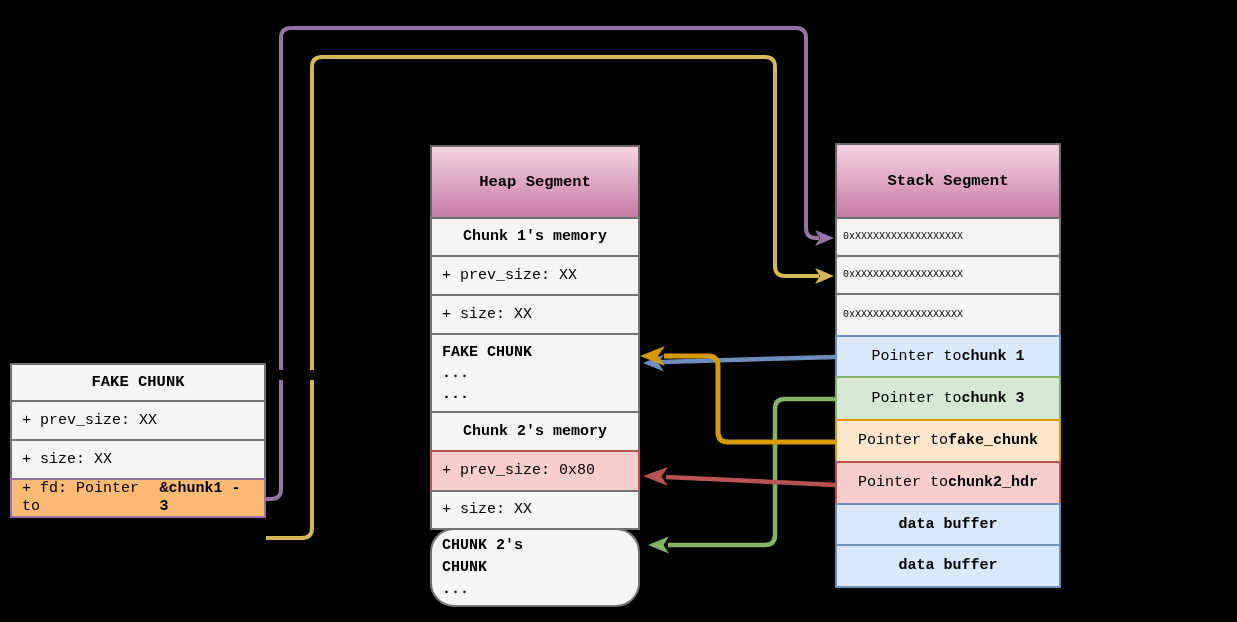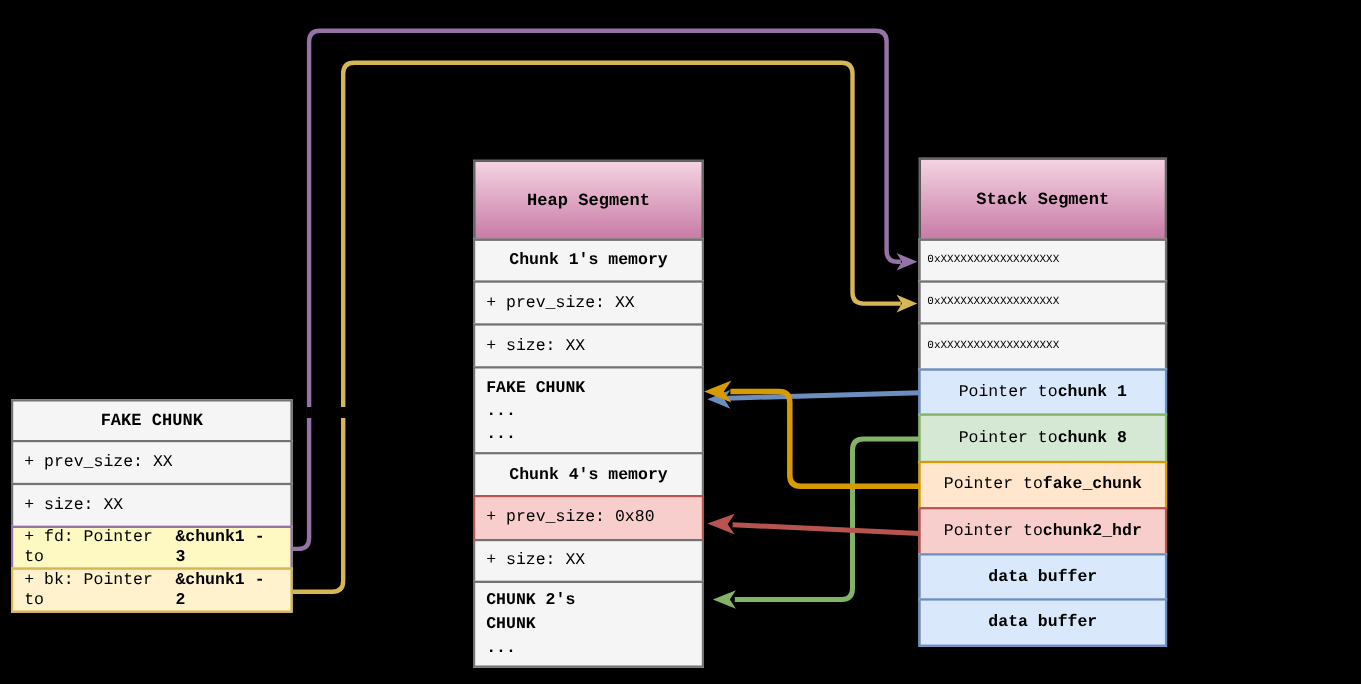--- a/index.html
+++ b/index.html
@@ -11,21 +11,21 @@
      display:flex;align-items:center;padding:0 10px;font-size:15px;line-height:1.2;font-family:Liberation Mono, monospace;}
   .r.first{margin-top:0;}
   .hdr{background:linear-gradient(#f4d3e1,#c87ba6);border-color:#666666;
        justify-content:center;font-weight:700;font-size:15.5px;}
   .plainhdr{justify-content:center;font-weight:700;font-size:15.5px;}
   .center{justify-content:center;}
   .bold{font-weight:700;}
   .multi{flex-direction:column;align-items:flex-start;justify-content:center;
          font-weight:700;line-height:21px;}
   .hex{font-size:10px;padding:0 6px;}
-  .c-purple{background:#fef9c3;border-color:#9673a6;}
+  .c-purple{background:#fdba74;border-color:#9673a6;}
   .c-yellow{background:#fff2cc;border-color:#d6b656;}
   .c-blue{background:#dae8fc;border-color:#6c8ebf;}
   .c-green{background:#d5e8d4;border-color:#82b366;}
   .c-orange{background:#ffe6cc;border-color:#d79b00;}
   .c-red{background:#f8cecc;border-color:#b85450;}
   svg.arrows{position:absolute;left:0;top:0;z-index:5;pointer-events:none;}
   b{font-weight:700;}
 </style>
 </head>
 <body>
@@ -39,24 +39,20 @@
     <div class="r" style="height:41px;">
         <span>+ prev_size: XX</span>
       </div>
     <div class="r" style="height:41px;">
         <span>+ size: XX</span>
       </div>
     <div class="r c-purple" style="height:40px;">
         <span>+ fd: Pointer to </span>
         <b>&amp;chunk1 - 3</b>
       </div>
-    <div class="r c-yellow" style="height:41px;">
-        <span>+ bk: Pointer to </span>
-        <b>&amp;chunk1 - 2</b>
-      </div>
   </div>
 
   <div class="tbl" style="left:430px;top:145px;width:210px;">
     <div class="r first hdr" style="height:74px;">
         <span>Heap Segment</span>
       </div>
     <div class="r center bold" style="height:40px;">
         <span>Chunk 1's memory</span>
       </div>
     <div class="r" style="height:41px;">
@@ -64,29 +60,29 @@
       </div>
     <div class="r" style="height:41px;">
         <span>+ size: XX</span>
       </div>
     <div class="r multi" style="height:80px;">
       <div>FAKE CHUNK</div>
       <div>...</div>
       <div>...</div>
     </div>
     <div class="r center bold" style="height:41px;">
-        <span>Chunk 4's memory</span>
+        <span>Chunk 2's memory</span>
       </div>
     <div class="r c-red" style="height:42px;">
         <span>+ prev_size: 0x80</span>
       </div>
     <div class="r" style="height:40px;">
         <span>+ size: XX</span>
       </div>
-    <div class="r multi" style="height:79px;line-height:22px;">
+    <div class="r multi" style="height:79px;line-height:22px;border-radius:24px;">
       <div>CHUNK 2's</div>
       <div>CHUNK</div>
       <div>...</div>
     </div>
   </div>
 
   <div class="tbl" style="left:835px;top:143px;width:226px;border-radius:32px;">
     <div class="r first hdr" style="height:76px;">
         <span>Stack Segment</span>
       </div>
@@ -98,21 +94,21 @@
       </div>
     <div class="r hex" style="height:44px;">
         <span>0xXXXXXXXXXXXXXXXXXX</span>
       </div>
     <div class="r center c-blue" style="height:43px;">
         <span>Pointer to </span>
         <b>chunk 1</b>
       </div>
     <div class="r center c-green" style="height:45px;">
         <span>Pointer to </span>
-        <b>chunk 8</b>
+        <b>chunk 3</b>
       </div>
     <div class="r center c-orange" style="height:44px;">
         <span>Pointer to </span>
         <b>fake_chunk</b>
       </div>
     <div class="r center c-red" style="height:44px;">
         <span>Pointer to </span>
         <b>chunk2_hdr</b>
       </div>
     <div class="r center bold c-blue" style="height:43px;">

